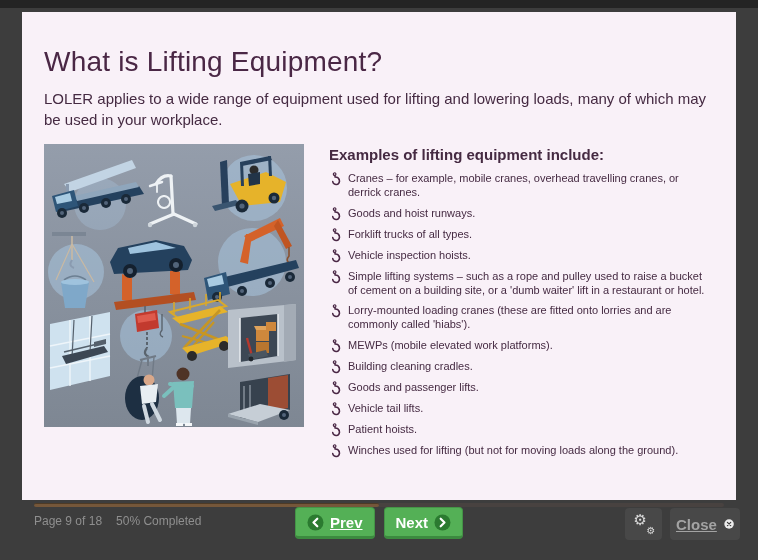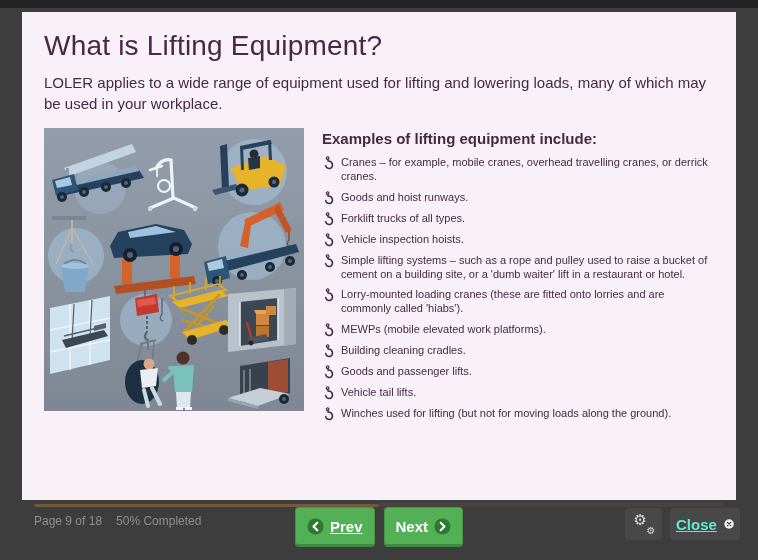--- a/index.html
+++ b/index.html
@@ -10,27 +10,27 @@
     -webkit-font-smoothing:antialiased;
   }
   .top-strip{position:absolute;top:0;left:0;width:758px;height:8px;background:#242424;}
 
   
   .card{
     position:absolute;left:22px;top:12px;width:714px;height:488px;
     background:#f9f1f8;box-sizing:border-box;padding:14px 22px 0 22px;
   }
   .card h1{
-    margin:4px 0 10px 0;font-size:28px;font-weight:500;color:#4a2745;letter-spacing:.2px;
+    margin:20px 0 10px 0;font-size:28px;font-weight:500;color:#4a2745;letter-spacing:.2px;
   }
   .intro{
     margin:0 0 14px 0;font-size:15px;line-height:1.4;color:#452a42;max-width:680px;
   }
   .intro b{font-weight:normal;}
-  .main-row{display:flex;gap:18px;align-items:flex-start;}
+  .main-row{display:flex;gap:25px;align-items:flex-start;}
   .illus{flex:0 0 260px;width:260px;height:283px;}
   .right-col{flex:1;min-width:0;max-width:404px;}
   .right-col h2{
     margin:2px 0 8px 0;font-size:15px;font-weight:bold;color:#452a42;
   }
   ul.examples{list-style:none;margin:0;padding:0;}
   ul.examples li{
     display:flex;align-items:flex-start;gap:6px;
     font-size:11px;line-height:1.3;color:#452a42;margin-bottom:6px;
   }
@@ -46,33 +46,33 @@
     position:absolute;left:34px;top:514px;font-size:12px;color:#8f8f8f;
     display:flex;gap:14px;
   }
   .nav-group{
     position:absolute;left:50%;transform:translateX(-50%);top:507px;display:flex;gap:9px;
   }
   .btn-green{
     display:flex;align-items:center;gap:6px;
     background:#54b056;border:1px solid #459547;border-bottom:3px solid #3c8a3f;
     border-radius:4px;color:#fff;font-size:15px;font-weight:bold;
-    padding:5px 11px;cursor:pointer;height:40px;box-sizing:border-box;
+    padding:5px 11px;cursor:pointer;height:32px;box-sizing:border-box;
     font-family:"Liberation Sans",sans-serif;
   }
   .btn-green .lbl-underline{text-decoration:underline;}
   .btn-dark{
     position:absolute;top:508px;height:32px;box-sizing:border-box;
     background:#484848;border:none;border-radius:4px;color:#ececec;cursor:pointer;
     display:flex;align-items:center;justify-content:center;gap:7px;
     font-size:15px;font-weight:bold;font-family:"Liberation Sans",sans-serif;
   }
   .btn-settings{right:96px;width:37px;}
   .btn-close{right:18px;width:70px;}
-  .btn-close .lbl{text-decoration:underline;color:#5eead4;}
+  .btn-close .lbl{text-decoration:underline;color:#a3a3a3;}
   .gear-wrap{position:relative;width:20px;height:18px;color:#d8d8d8;font-family:"DejaVu Sans",sans-serif;}
   .gear-big{position:absolute;left:0;top:-2px;font-size:15px;line-height:15px;}
   .gear-small{position:absolute;right:-2px;bottom:-3px;font-size:10px;line-height:10px;}
 </style>
 </head>
 <body>
 
 <div class="top-strip"></div>
 
 <div class="card">
@@ -315,20 +315,27 @@
               <path d="M6.5 3.4 L6.5 5 C6.5 5 10 5.8 10 8.4 A3.4 3.4 0 1 1 3.3 9" stroke="#4a2745" stroke-width="1.6" fill="none" stroke-linecap="round"></path>
             </svg>
             <span>Goods and passenger lifts.</span>
           </li>
         <li>
             <svg class="bullet" width="13" height="14" viewBox="0 0 13 14">
               <circle cx="6.5" cy="2" r="1.3" stroke="#4a2745" stroke-width="1.2" fill="none"></circle>
               <path d="M6.5 3.4 L6.5 5 C6.5 5 10 5.8 10 8.4 A3.4 3.4 0 1 1 3.3 9" stroke="#4a2745" stroke-width="1.6" fill="none" stroke-linecap="round"></path>
             </svg>
             <span>Vehicle tail lifts.</span>
+          </li>
+        <li>
+            <svg class="bullet" width="13" height="14" viewBox="0 0 13 14">
+              <circle cx="6.5" cy="2" r="1.3" stroke="#4a2745" stroke-width="1.2" fill="none"></circle>
+              <path d="M6.5 3.4 L6.5 5 C6.5 5 10 5.8 10 8.4 A3.4 3.4 0 1 1 3.3 9" stroke="#4a2745" stroke-width="1.6" fill="none" stroke-linecap="round"></path>
+            </svg>
+            <span>Patient hoists.</span>
           </li>
         <li>
             <svg class="bullet" width="13" height="14" viewBox="0 0 13 14">
               <circle cx="6.5" cy="2" r="1.3" stroke="#4a2745" stroke-width="1.2" fill="none"></circle>
               <path d="M6.5 3.4 L6.5 5 C6.5 5 10 5.8 10 8.4 A3.4 3.4 0 1 1 3.3 9" stroke="#4a2745" stroke-width="1.6" fill="none" stroke-linecap="round"></path>
             </svg>
             <span>Winches used for lifting (but not for moving loads along the ground).</span>
           </li>
       </ul>
     </div>

